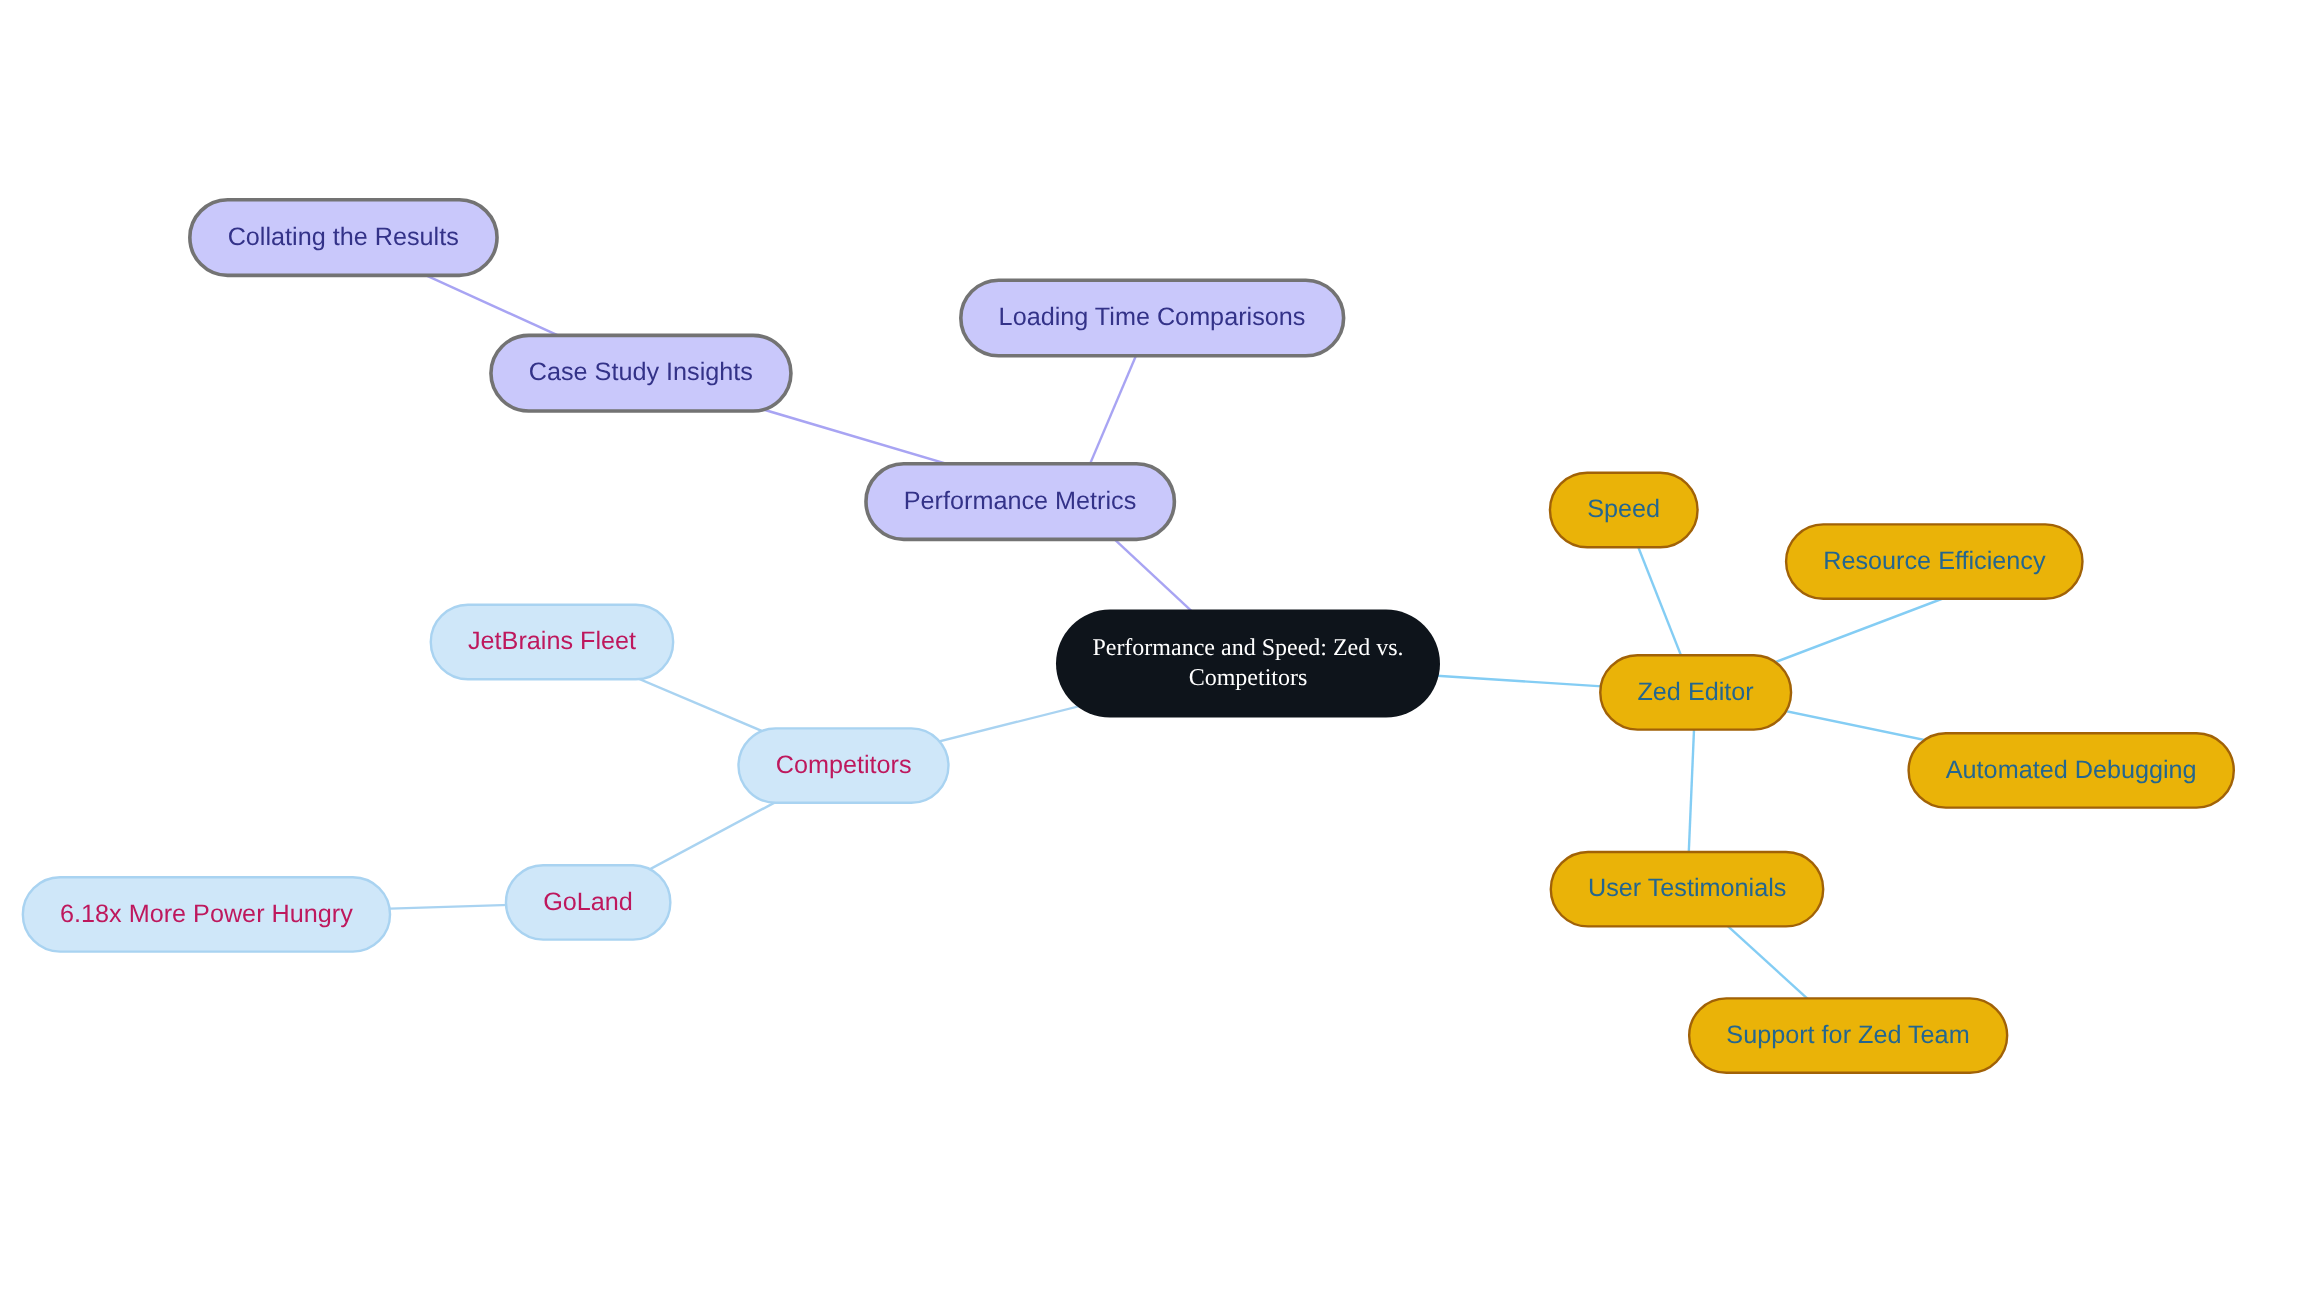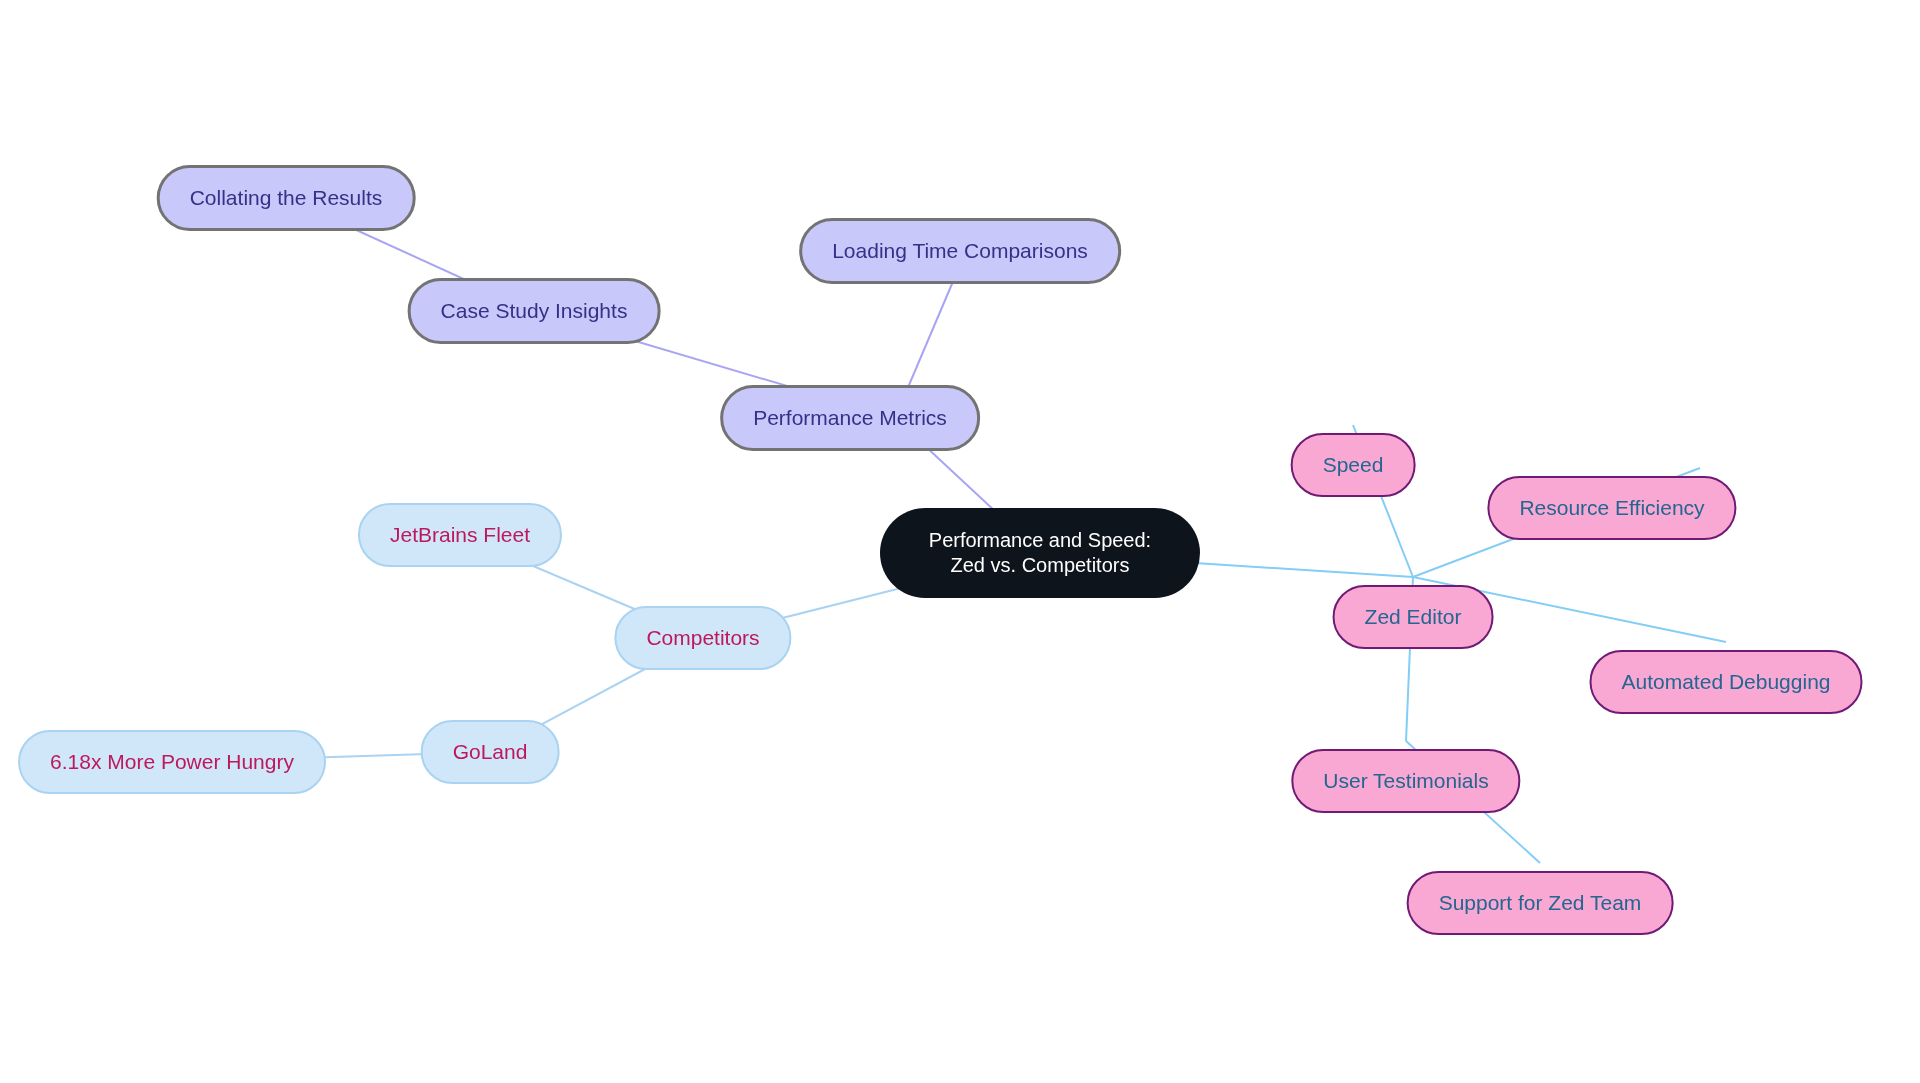--- a/index.html
+++ b/index.html
@@ -46,24 +46,23 @@
     background: #c9c8fb;
     border: 3px solid #737373;
     color: #333288;
   }
   .node.blue-mid {
     background: #cfe7f9;
     border: 2px solid #a9d3f1;
     color: #be185d;
   }
   .node.blue-leaf {
-    background: #f9a8d4;
-    border: 2px solid #701a75;
+    background: #eab308;
+    border: 2px solid #a16207;
     color: #236690;
-    margin-top: 40px;
   }
 </style>
 </head>
 <body>
 
 <svg class="edges">
     <line x1="1040" y1="553" x2="895" y2="418" stroke="#a8a4f3" stroke-width="2"></line>
     <line x1="895" y1="418" x2="534" y2="311" stroke="#a8a4f3" stroke-width="2"></line>
     <line x1="534" y1="311" x2="286" y2="198" stroke="#a8a4f3" stroke-width="2"></line>
     <line x1="895" y1="418" x2="960" y2="265" stroke="#a8a4f3" stroke-width="2"></line>
@@ -72,26 +71,26 @@
     <line x1="703" y1="638" x2="490" y2="752" stroke="#a9d3f1" stroke-width="2"></line>
     <line x1="490" y1="752" x2="172" y2="762" stroke="#a9d3f1" stroke-width="2"></line>
     <line x1="1040" y1="553" x2="1413" y2="577" stroke="#84cdf4" stroke-width="2"></line>
     <line x1="1413" y1="577" x2="1353" y2="425" stroke="#84cdf4" stroke-width="2"></line>
     <line x1="1413" y1="577" x2="1700" y2="468" stroke="#84cdf4" stroke-width="2"></line>
     <line x1="1413" y1="577" x2="1726" y2="642" stroke="#84cdf4" stroke-width="2"></line>
     <line x1="1413" y1="577" x2="1406" y2="741" stroke="#84cdf4" stroke-width="2"></line>
     <line x1="1406" y1="741" x2="1540" y2="863" stroke="#84cdf4" stroke-width="2"></line>
   </svg>
 
-<div class="node root" style="left:1040px;top:553px;">Performance and Speed: Zed vs. Competitors</div>
+<div class="node root" style="left:1040px;top:553px;font-family:Liberation Serif, serif;">Performance and Speed: Zed vs. Competitors</div>
 
 <div class="node purple" style="left:850px;top:418px;">Performance Metrics</div>
 <div class="node purple" style="left:534px;top:311px;">Case Study Insights</div>
 <div class="node purple" style="left:286px;top:198px;">Collating the Results</div>
-<div class="node purple" style="left:960px;top:251px;text-align:right;">Loading Time Comparisons</div>
+<div class="node purple" style="left:960px;top:265px;text-align:right;">Loading Time Comparisons</div>
 
 <div class="node blue-mid" style="left:703px;top:638px;">Competitors</div>
 <div class="node blue-mid" style="left:460px;top:535px;">JetBrains Fleet</div>
 <div class="node blue-mid" style="left:490px;top:752px;">GoLand</div>
 <div class="node blue-mid" style="left:172px;top:762px;">6.18x More Power Hungry</div>
 
 <div class="node blue-leaf" style="left:1413px;top:577px;">Zed Editor</div>
 <div class="node blue-leaf" style="left:1353px;top:425px;">Speed</div>
 <div class="node blue-leaf" style="left:1612px;top:468px;">Resource Efficiency</div>
 <div class="node blue-leaf" style="left:1726px;top:642px;">Automated Debugging</div>

